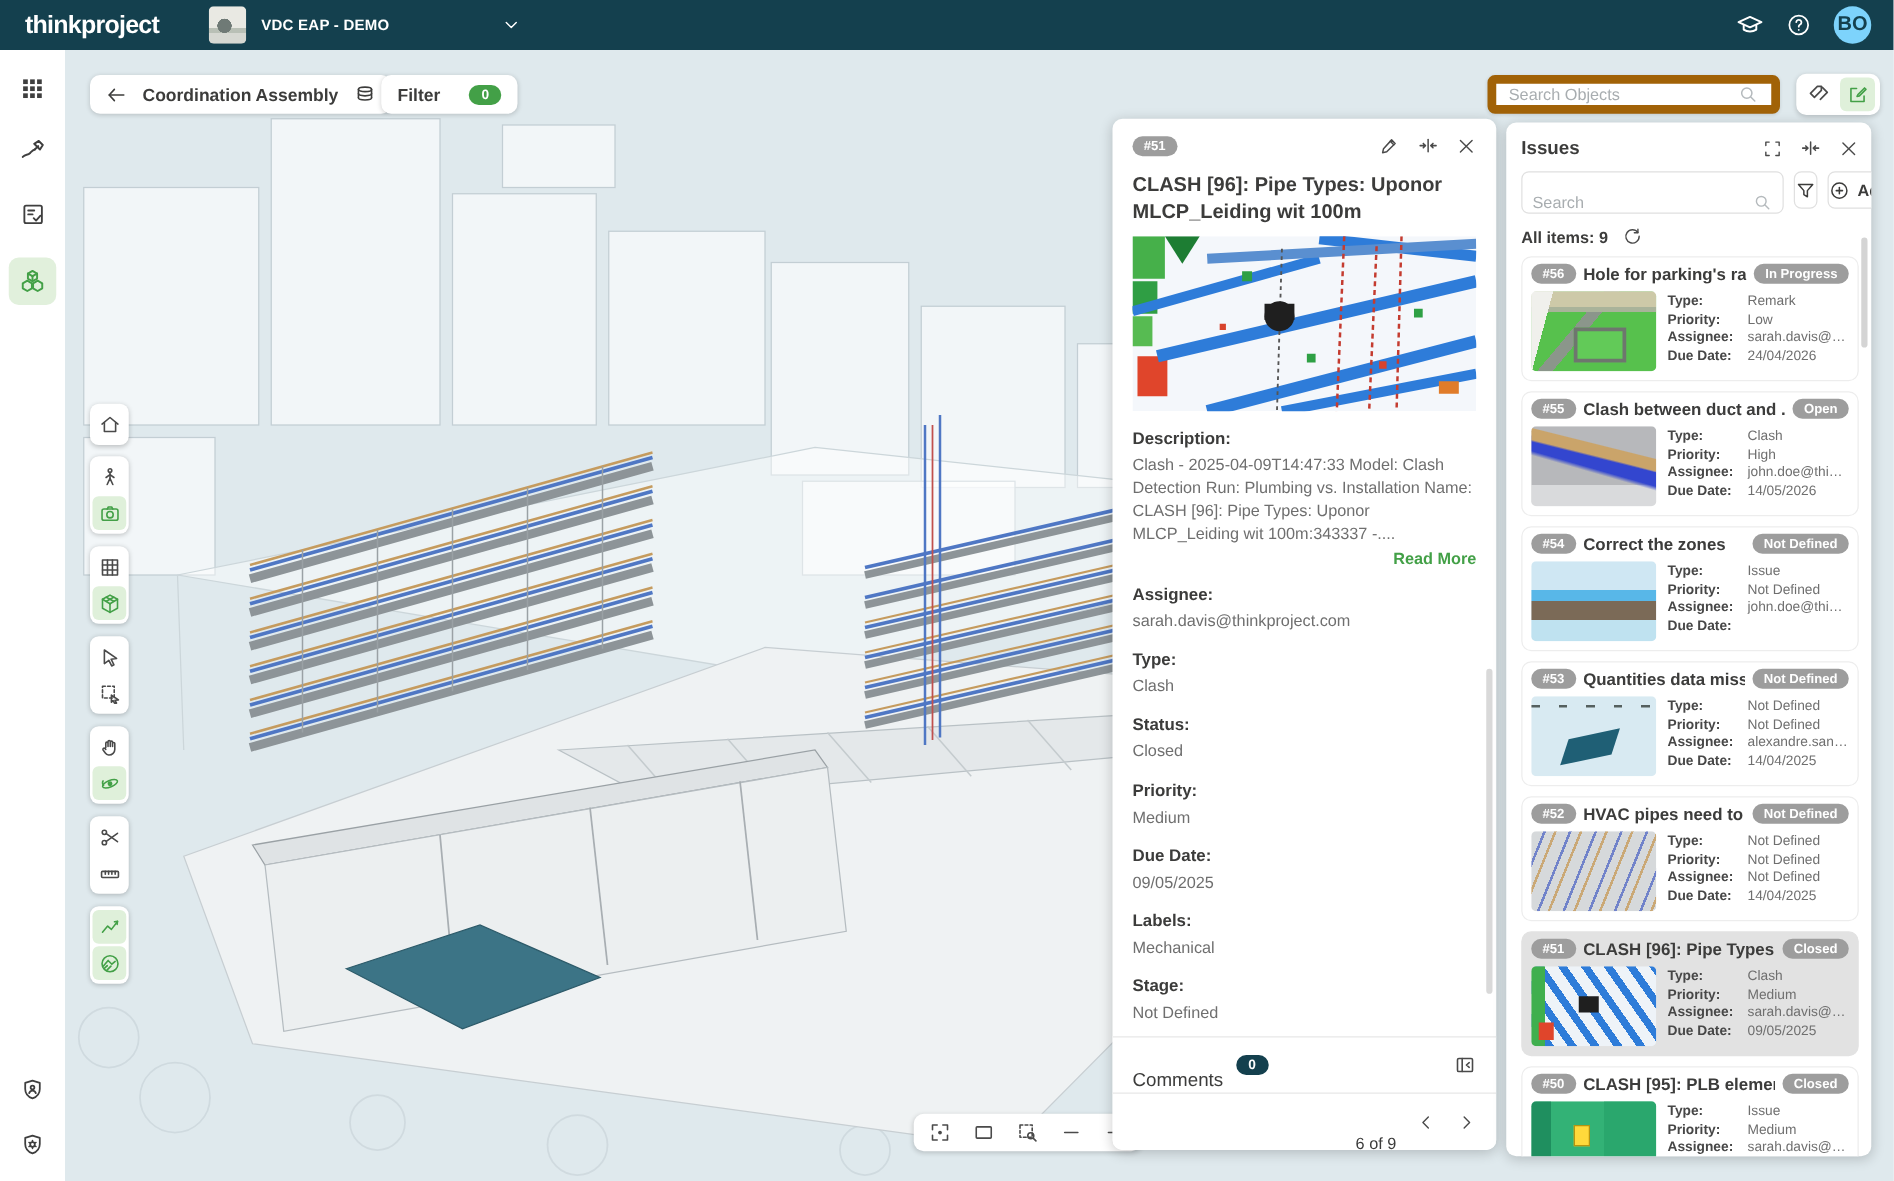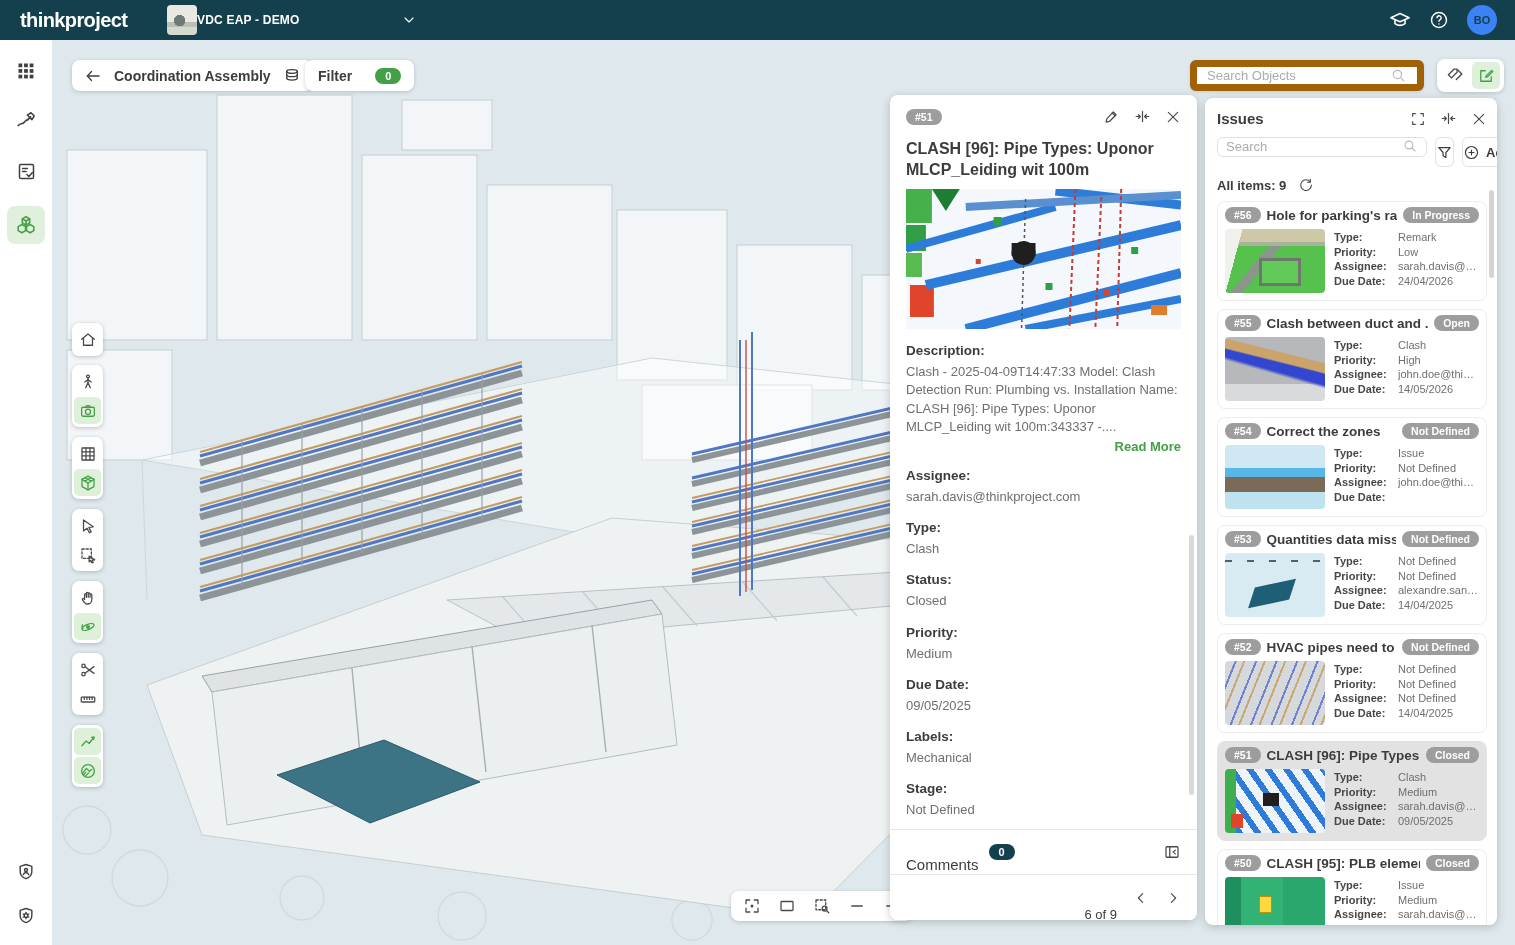--- a/index.html
+++ b/index.html
@@ -2,28 +2,28 @@
 <html><head>
 <meta charset="utf-8">
 <style>
   * { margin:0; padding:0; box-sizing:border-box; }
   body { font-family:"Liberation Sans", sans-serif; }
   .app { position:relative; width:1515px; height:945px; overflow:hidden; background:#dfe9ed; color:#3c3c3b; }
 
   
   .topbar { position:absolute; top:0; left:0; right:0; height:40px; background:#14404e; display:flex; align-items:center; z-index:20; }
   .brand { color:#fff; font-size:20px; font-weight:800; letter-spacing:-0.6px; padding:0 20px; width:167px; }
-  .projsel { display:flex; align-items:center; cursor:pointer; width:250px; }
+  .projsel { display:flex; align-items:center; gap:12px; cursor:pointer; width:250px; }
   .projthumb { width:30px; height:30px; border-radius:4px; background:
       radial-gradient(circle at 42% 52%, #6f7a76 0 24%, transparent 25%),
       linear-gradient(180deg,#e9e9e3 0 58%, #b9c0b6 58% 72%, #d6d8d2 72%); }
   .projname { color:#fff; font-size:12px; font-weight:700; letter-spacing:.2px; }
   .projsel .chev { margin-left:auto; color:#fff; }
   .topright { margin-left:auto; display:flex; align-items:center; gap:18px; padding-right:18px; color:#fff; }
-  .avatar { width:30px; height:30px; border-radius:50%; background:#3b82f6; color:#14404e; font-size:11px; font-weight:800; display:flex; align-items:center; justify-content:center; }
+  .avatar { width:30px; height:30px; border-radius:50%; background:#7dd3fc; color:#14404e; font-size:16px; font-weight:800; display:flex; align-items:center; justify-content:center; }
 
   
   .sidebar { position:absolute; top:40px; left:0; bottom:0; width:52px; background:#fff; z-index:15; display:flex; flex-direction:column; align-items:center; padding:16px 0 14px; gap:20px; }
   .sidebar .sbic { color:#3f3f3f; display:flex; align-items:center; justify-content:center; width:30px; height:30px; cursor:pointer; }
   .sidebar .active-wrap { background:#e1f0dc; border-radius:8px; width:38px; height:38px; color:#43a047; display:flex; align-items:center; justify-content:center; cursor:pointer; }
   .sb-bottom { margin-top:auto; display:flex; flex-direction:column; gap:14px; align-items:center; }
 
   
   .viewport { position:absolute; left:52px; top:40px; width:1463px; height:905px; }
 
@@ -69,21 +69,21 @@
   .pagerow .ptext { font-size:13px; color:#3c3c3b;margin-top:34px; }
   .pagerow .pic { color:#4a4a4a; cursor:pointer; display:flex; }
 
   
   .issues { position:absolute; left:1205px; top:98px; width:292px; height:827px; background:#fff; border-radius:8px; box-shadow:0 2px 10px rgba(0,0,0,.20); z-index:12; padding:12px 10px 8px 12px; overflow:hidden; }
   .ihead { display:flex; align-items:center; }
   .ihead .ititle { font-size:15px; font-weight:700; color:#3c3c3b; }
   .ihead .hic { margin-left:14px; color:#4a4a4a; cursor:pointer; display:flex; }
   .ihead .sp { margin-left:auto; }
   .isearchrow { margin-top:10px; display:flex; gap:8px; }
-  .isearch { flex:1; height:20px; border:1px solid #e0e0e0; border-radius:6px; display:flex; align-items:flex-end; padding:2px 8px; }
+  .isearch { flex:1; height:20px; border:1px solid #e0e0e0; border-radius:6px; display:flex; align-items:flex-start; padding:16px 8px; }
   .isearch input { flex:1; min-width:0; border:none; outline:none; font-size:13px; color:#444; font-family:inherit; }
   .isearch input::placeholder { color:#a8adb0; }
   .ibtn { height:30px; border:1px solid #e0e0e0; border-radius:6px; background:#fff; display:flex; align-items:center; justify-content:center; color:#3c3c3b; cursor:pointer; }
   .funnelbtn { width:36px; }
   .addbtn { width:78px; gap:6px; font-size:13px; font-weight:600; }
   .allitems { margin-top:10px; display:flex; align-items:center; gap:12px; }
   .allitems .al { font-size:13px; font-weight:700; color:#3c3c3b; }
   .allitems .ric { color:#4a4a4a; cursor:pointer; display:flex; }
   .ilist { margin-top:8px; display:flex; flex-direction:column; gap:8px; }
   .card { border:1px solid #ededed; border-radius:8px; padding:5px 7px 7px; background:#fff; cursor:pointer; overflow:hidden; }

